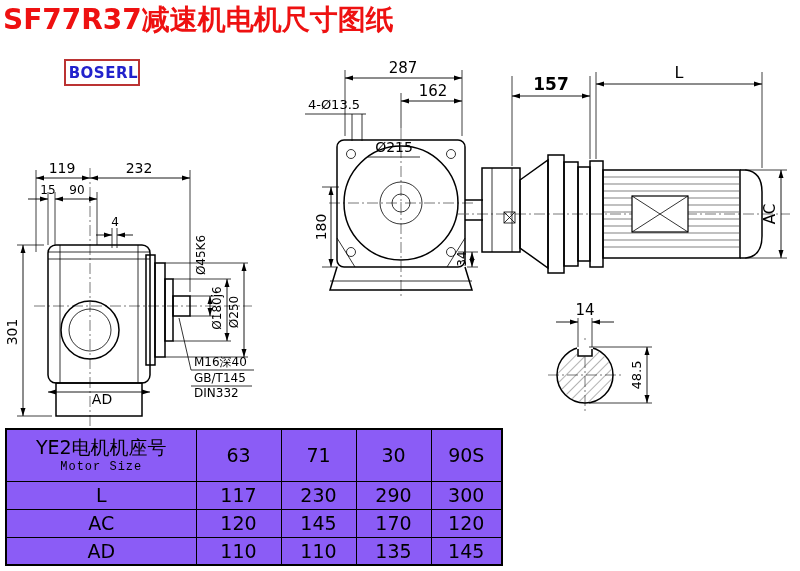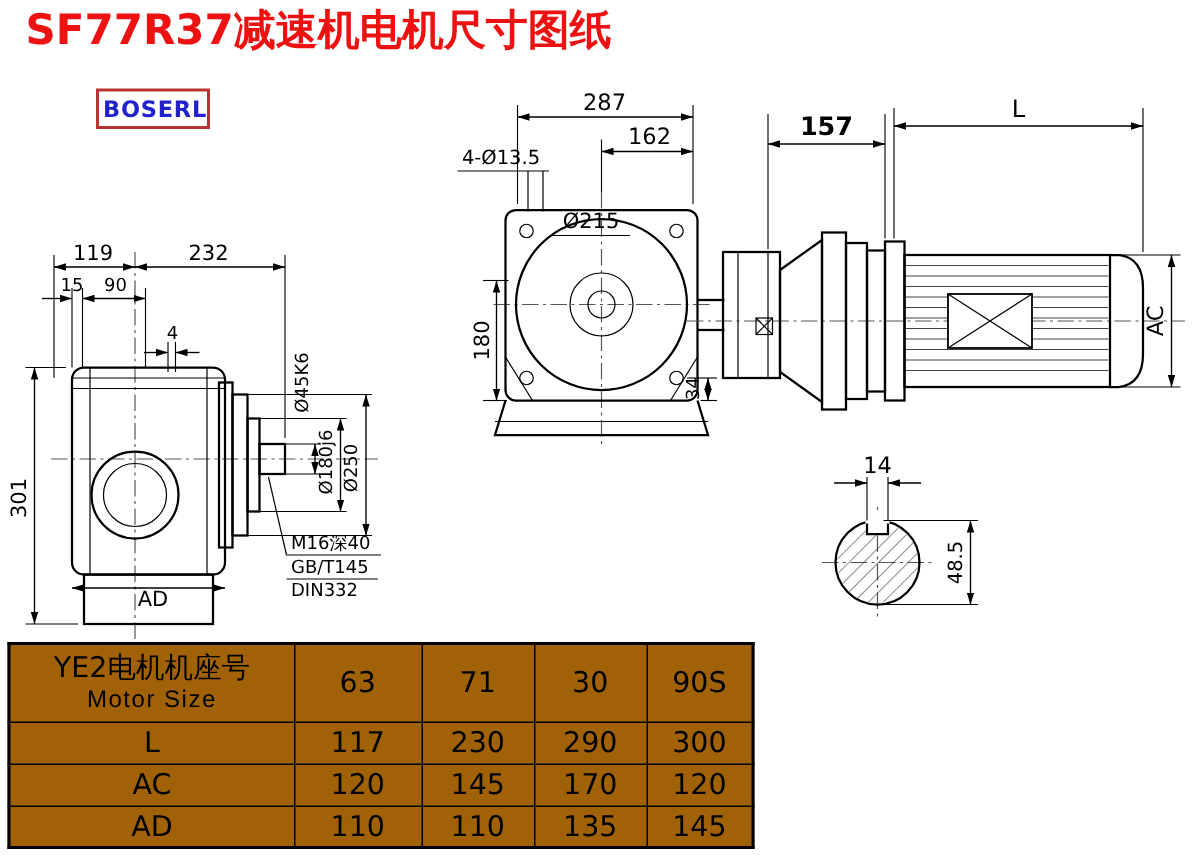--- a/index.html
+++ b/index.html
@@ -2,21 +2,21 @@
 <html><head>
 <meta charset="utf-8">
 <style>
   * { margin:0; padding:0; box-sizing:border-box; }
   html,body { background:#fff; }
   body {
     width:800px; height:571px; position:relative; overflow:hidden;
     font-family:"DejaVu Sans","Liberation Sans",sans-serif; color:#000;
   }
   .title {
-    position:absolute; left:17px; top:1px;
+    position:absolute; left:3px; top:1px;
     font-size:28px; font-weight:bold; color:#ee1111; letter-spacing:0;
     font-family:"DejaVu Sans","Liberation Sans",sans-serif;
   }
   .logo {
     position:absolute; left:64px; top:59px; width:76px; height:27px;
     border:2px solid #bb3333; background:#fff;
     display:flex; align-items:center; justify-content:flex-end;
   }
   .logo span { color:#2222cc; font-weight:bold; font-size:15px; letter-spacing:.5px; }
   svg.drawing { position:absolute; left:0; top:0; }
@@ -33,30 +33,30 @@
   .dt12 { font-size:12px; }
   .dt14 { font-size:14px; }
   .dt15 { font-size:15px; }
   .dt16 { font-size:16px; }
   .dtb  { font-size:17px; font-weight:bold; }
   .note { font-size:12px; text-anchor:start; }
 
   
   table.spec {
     position:absolute; left:5px; top:428px; table-layout:fixed;
-    border-collapse:collapse; border:2.5px solid #000; background:#a16207;padding-left:40px;
+    border-collapse:collapse; border:2.5px solid #000; background:#8b5cf6;padding-left:40px;
   }
   .spec th, .spec td {
     border:1.5px solid #000; text-align:center; vertical-align:middle;
     font-weight:normal; font-size:19px; padding:0;
   }
   .spec .hdr th { height:52px; }
   .spec td { height:28px; }
   .hcn { font-size:19px; line-height:1.25; }
-  .hen { font-size:16px; letter-spacing:1px; font-family:Liberation Sans, sans-serif; }
+  .hen { font-size:12px; letter-spacing:1px; font-family:Liberation Mono, monospace; }
 </style>
 </head>
 <body>
 
 <h1 class="title">SF77R37减速机电机尺寸图纸</h1>
 
 <div class="logo">
   <span>BOSERL</span>
 </div>
 

